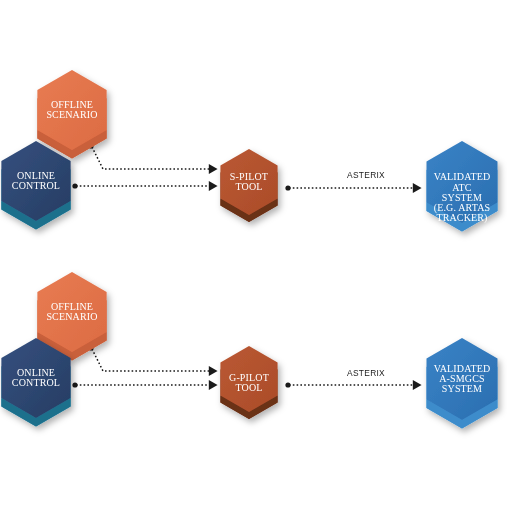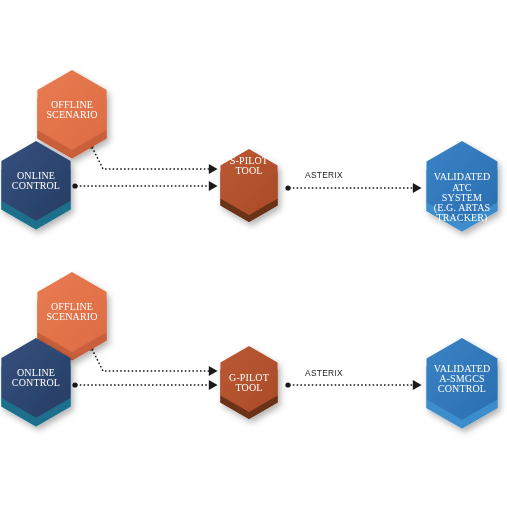--- a/index.html
+++ b/index.html
@@ -31,21 +31,21 @@
     line-height: 10.2px;
     letter-spacing: 0.15px;
     pointer-events: none;
     white-space: pre-line;
     display: flex;
     align-items: center;
     justify-content: center;
   }
   .edge-label {
     position: absolute;
-    text-align: left;
+    text-align: right;
     color: #1a1a1a;
     font-family: "Liberation Sans", sans-serif;
     font-size: 8.4px;
     letter-spacing: 0.3px;
     pointer-events: none;
   }
 </style>
 </head>
 <body>
 
@@ -146,30 +146,30 @@
           <polygon points="462.00,338.00 497.51,358.50 497.51,399.50 462.00,420.00 426.49,399.50 426.49,358.50" fill="url(#gradBlue)"></polygon>
         </g>
       </g>
   </svg>
   <div id="labels-layer">
       <div class="edge-label" style="left: 305px; top: 170px; width: 80px;">ASTERIX</div>
       <div class="node-label" style="left: 35px; top: 70px; width: 74px; height: 80px;">OFFLINE
 SCENARIO</div>
       <div class="node-label" style="left: -1px; top: 141px; width: 74px; height: 80px;">ONLINE
 CONTROL</div>
-      <div class="node-label" style="left: 218.475px; top: 133px; width: 61.05px; height: 66px;">S-PILOT
+      <div class="node-label" style="left: 218.475px; top: 149px; width: 61.05px; height: 66px;">S-PILOT
 TOOL</div>
       <div class="node-label" style="left: 424.075px; top: 157px; width: 75.85px; height: 82px;">VALIDATED ATC
 SYSTEM
 (E.G. ARTAS
 TRACKER)</div>
       <div class="edge-label" style="left: 305px; top: 368px; width: 80px;">ASTERIX</div>
       <div class="node-label" style="left: 35px; top: 272px; width: 74px; height: 80px;">OFFLINE
 SCENARIO</div>
       <div class="node-label" style="left: -1px; top: 338px; width: 74px; height: 80px;">ONLINE
 CONTROL</div>
       <div class="node-label" style="left: 218.475px; top: 350px; width: 61.05px; height: 66px;">G-PILOT
 TOOL</div>
       <div class="node-label" style="left: 424.075px; top: 338px; width: 75.85px; height: 82px;">VALIDATED
 A-SMGCS
-CONTROL</div>
+SYSTEM</div>
     </div>
 </div>
 
 </body></html>

